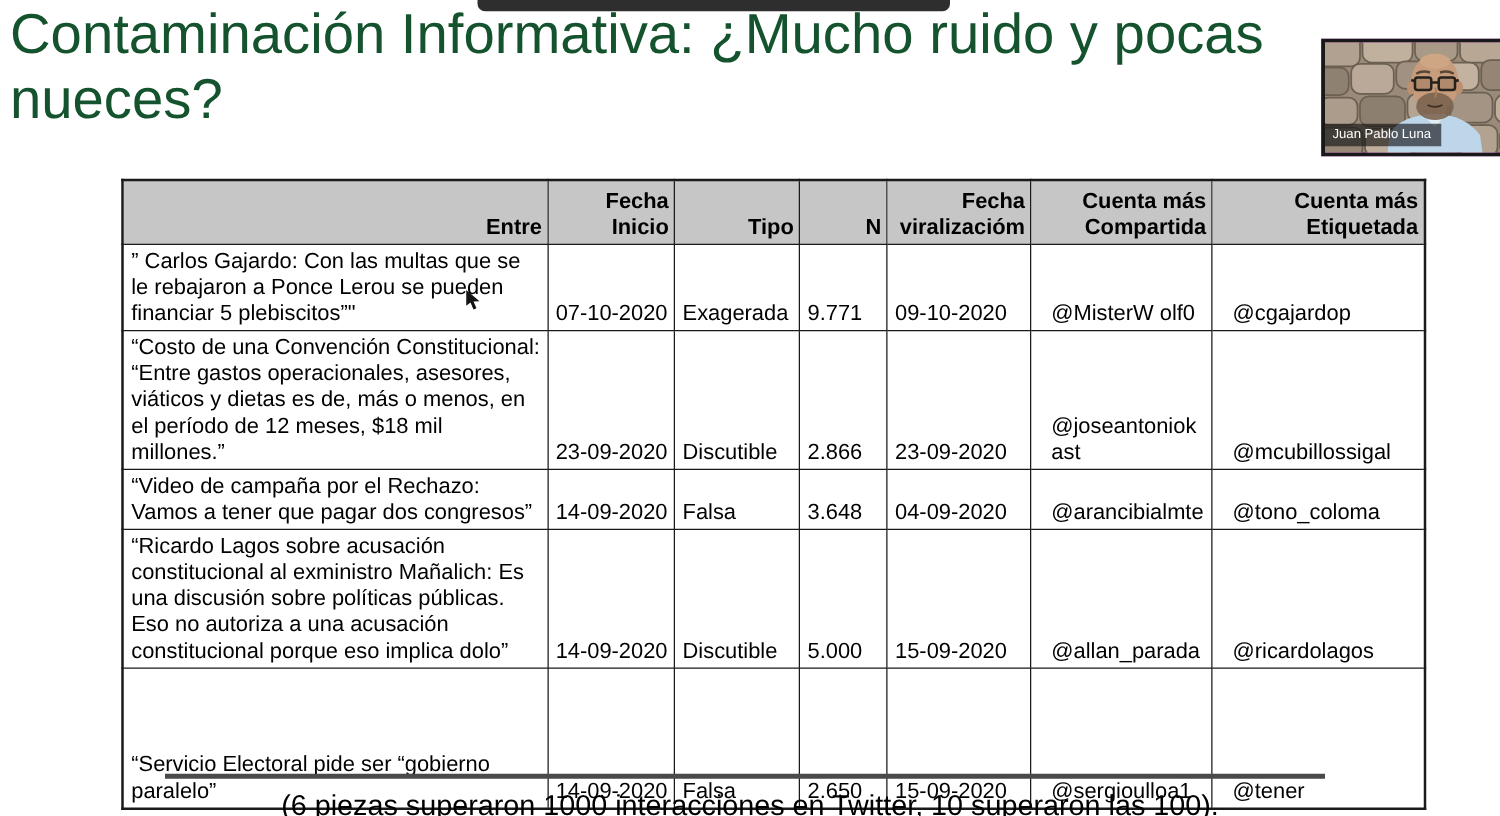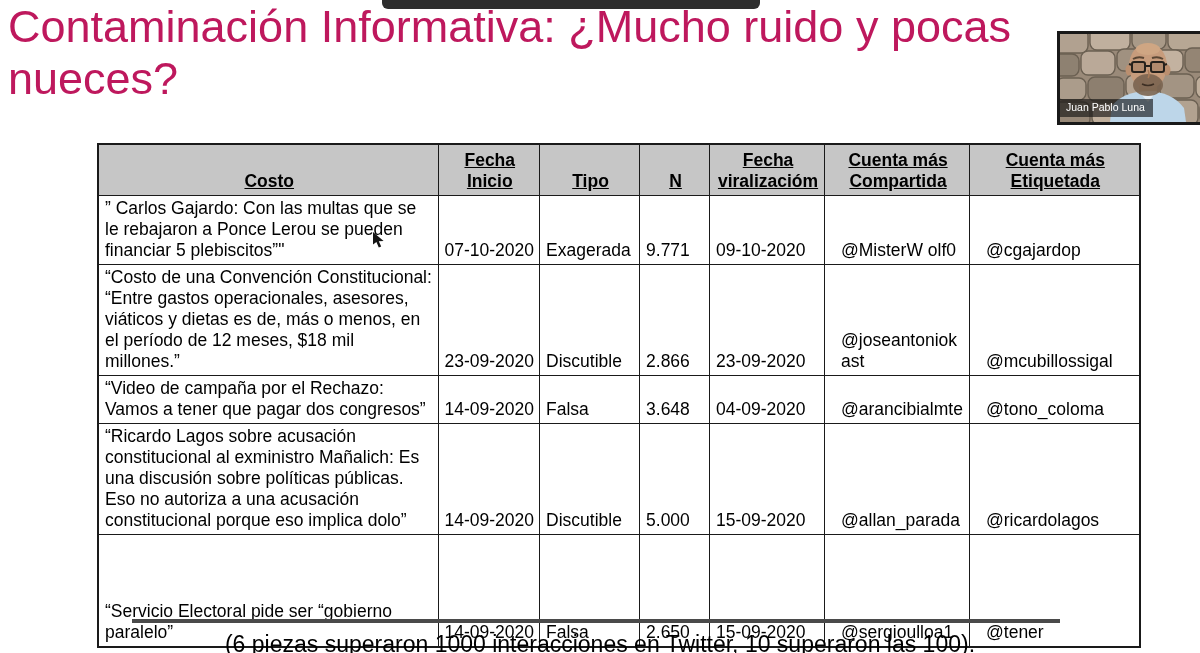--- a/index.html
+++ b/index.html
@@ -2,40 +2,40 @@
 <html style="--header_row_bg: #c6c6c6; --table_border: #1a1a1a; --shirt_blue: #bdd6e9;"><head>
 <meta charset="utf-8">
 <style>
   html,body{margin:0;padding:0;}
   body{
     width:1200px;height:653px;position:relative;overflow:hidden;
     background:#ffffff;font-family:"Liberation Sans",sans-serif;color:#000;
   }
   .slide-title{
     position:absolute;left:8px;top:1px;width:1118px;
-    font-size:45px;line-height:1.16;font-weight:400;color:#be185d;
+    font-size:45px;line-height:1.16;font-weight:400;color:#14532d;
   }
   .meeting-bar{
     position:absolute;left:382px;top:0;width:378px;height:9px;
     background:#2e2e2e;border-radius:0 0 6px 6px;
   }
   
   .tweets-table{
     position:absolute;left:97px;top:143px;
     border-collapse:collapse;table-layout:fixed;
     font-size:17.5px;line-height:21px;color:#000;
     border:2px solid #1a1a1a;
   }
   .tweets-table th,.tweets-table td{
     border:1px solid #1a1a1a;vertical-align:bottom;
     padding:2px 4px 3px 6px;overflow:hidden;
   }
   .tweets-table thead th{
     background:var(--header_row_bg,#c6c6c6);
-    text-align:center;font-weight:bold;height:45px;text-decoration:underline;
+    text-align:right;font-weight:bold;height:45px;
   }
   col.c-tweet{width:340px}
   col.c-fecha_inicio{width:100px}
   col.c-tipo{width:100px}
   col.c-n{width:70px}
   col.c-fecha_viralizacion{width:115px}
   col.c-cuenta_compartida{width:145px}
   col.c-cuenta_etiquetada{width:170px}
   td.col-fecha_inicio,td.col-n,td.col-fecha_viralizacion{
     text-align:left;white-space:nowrap;padding-right:5px;
@@ -84,21 +84,21 @@
     <col class="c-tweet">
       <col class="c-fecha_inicio">
       <col class="c-tipo">
       <col class="c-n">
     <col class="c-fecha_viralizacion">
       <col class="c-cuenta_compartida">
       <col class="c-cuenta_etiquetada">
   </colgroup>
   <thead>
     <tr id="header-row">
-        <th class="col-tweet">Costo</th>
+        <th class="col-tweet">Entre</th>
         <th class="col-fecha_inicio">Fecha Inicio</th>
         <th class="col-tipo">Tipo</th>
         <th class="col-n">N</th>
         <th class="col-fecha_viralizacion">Fecha viralizacióm</th>
         <th class="col-cuenta_compartida">Cuenta más Compartida</th>
         <th class="col-cuenta_etiquetada">Cuenta más Etiquetada</th>
       </tr>
   </thead>
   <tbody id="table-body">
       <tr>

